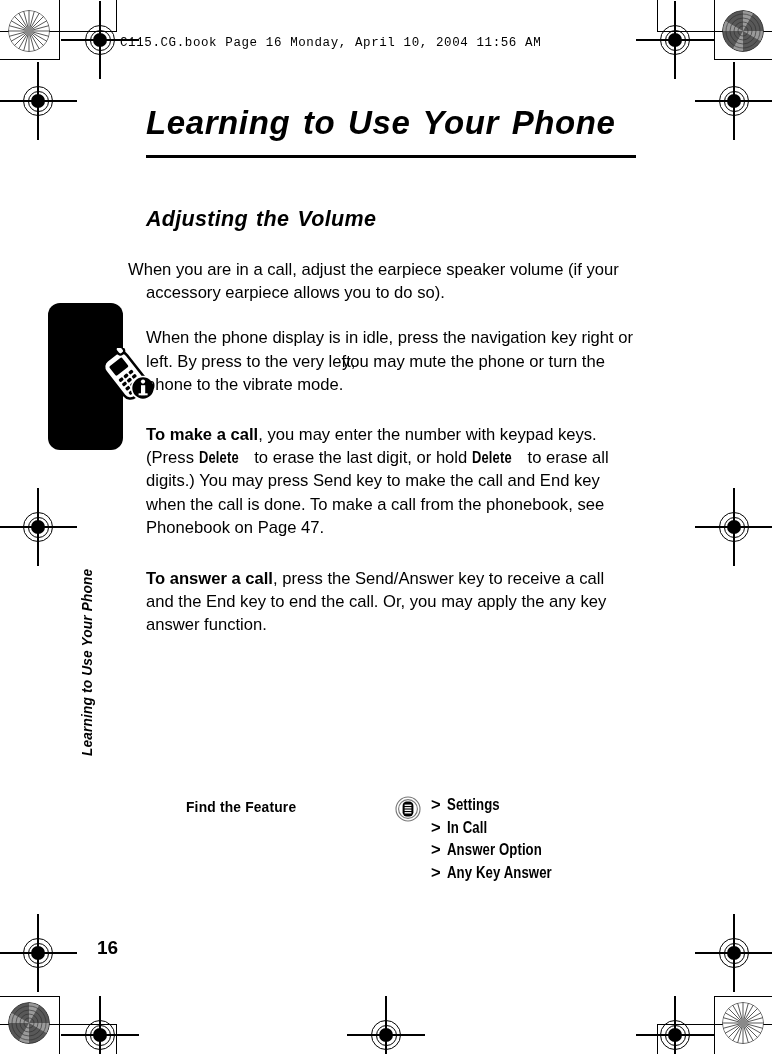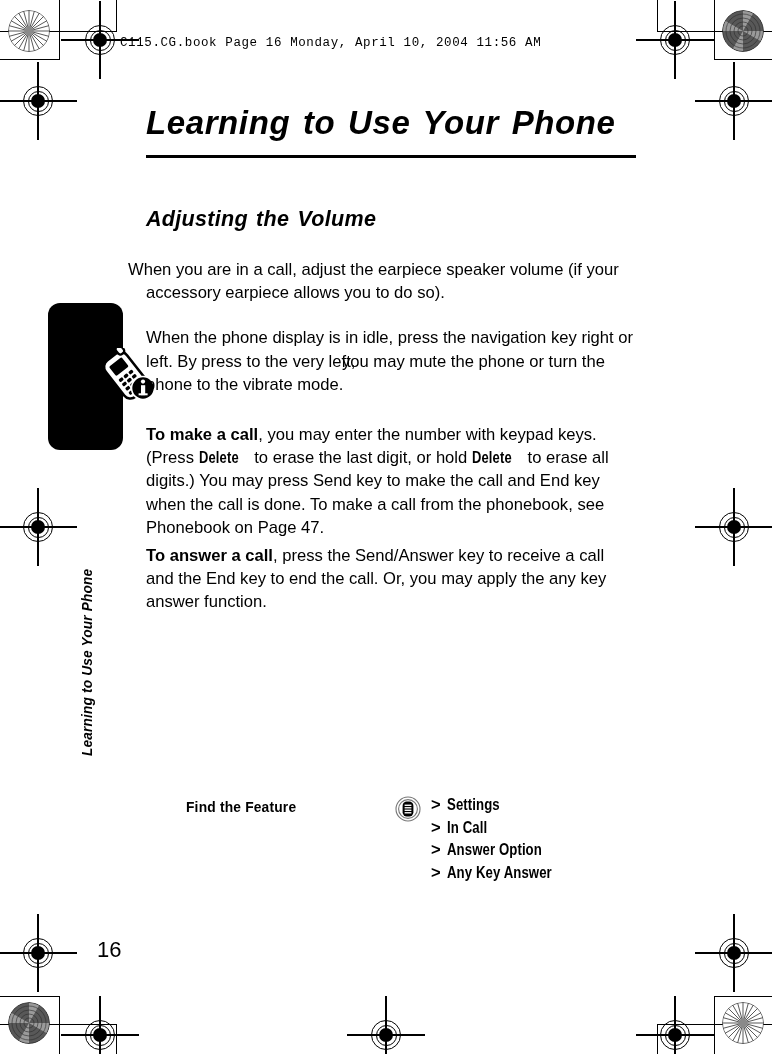--- a/index.html
+++ b/index.html
@@ -262,22 +262,22 @@
     transform: scaleX(0.8);
     transform-origin: left center;
   }
 
   
   .page-number {
     position: absolute;
     left: 97px;
     top: 937px;
     font-family: "Liberation Sans", sans-serif;
-    font-weight: normal;
-    font-size: 22px;
+    font-weight: bold;
+    font-size: 19px;
   }
 </style>
 </head>
 <body>
 
 <div class="mark-layer">
 
   <div class="trim" style="left:-60px; top:-60px; width:118px; height:118px;"></div>
   <div class="trim" style="left:-60px; top:-60px; width:175px; height:90px;"></div>
 
@@ -530,21 +530,21 @@
   <p class="body indent-para2" style="margin-top:22px;">
     <span>When the phone display is in idle, press the navigation key right or left. By press to the very left,</span>
     <span class="hang-out">you may mute the phone or turn the phone to the vibrate mode.</span>
   </p>
 
 
   <p class="body" style="margin-top:26px;">
     <strong class="lead">To make a call</strong><span>, you may enter the number with keypad keys. (Press </span><span class="keyname">Delete</span><span> to erase the last digit, or hold </span><span class="keyname">Delete</span><span> to erase all digits.) You may press Send key to make the call and End key when the call is done. To make a call from the phonebook, see Phonebook on Page 47.</span>
   </p>
 
-  <p class="body" style="margin-top:4px;">
+  <p class="body" style="margin-top:27px;">
     <strong class="lead">To answer a call</strong><span>, press the Send/Answer key to receive a call and the End key to end the call. Or, you may apply the any key answer function.</span>
   </p>
 </div>
 
 <div class="find-feature">
 
   <div class="ff-label">
     <span class="ff-label-inner">Find the Feature</span>
   </div>
 

